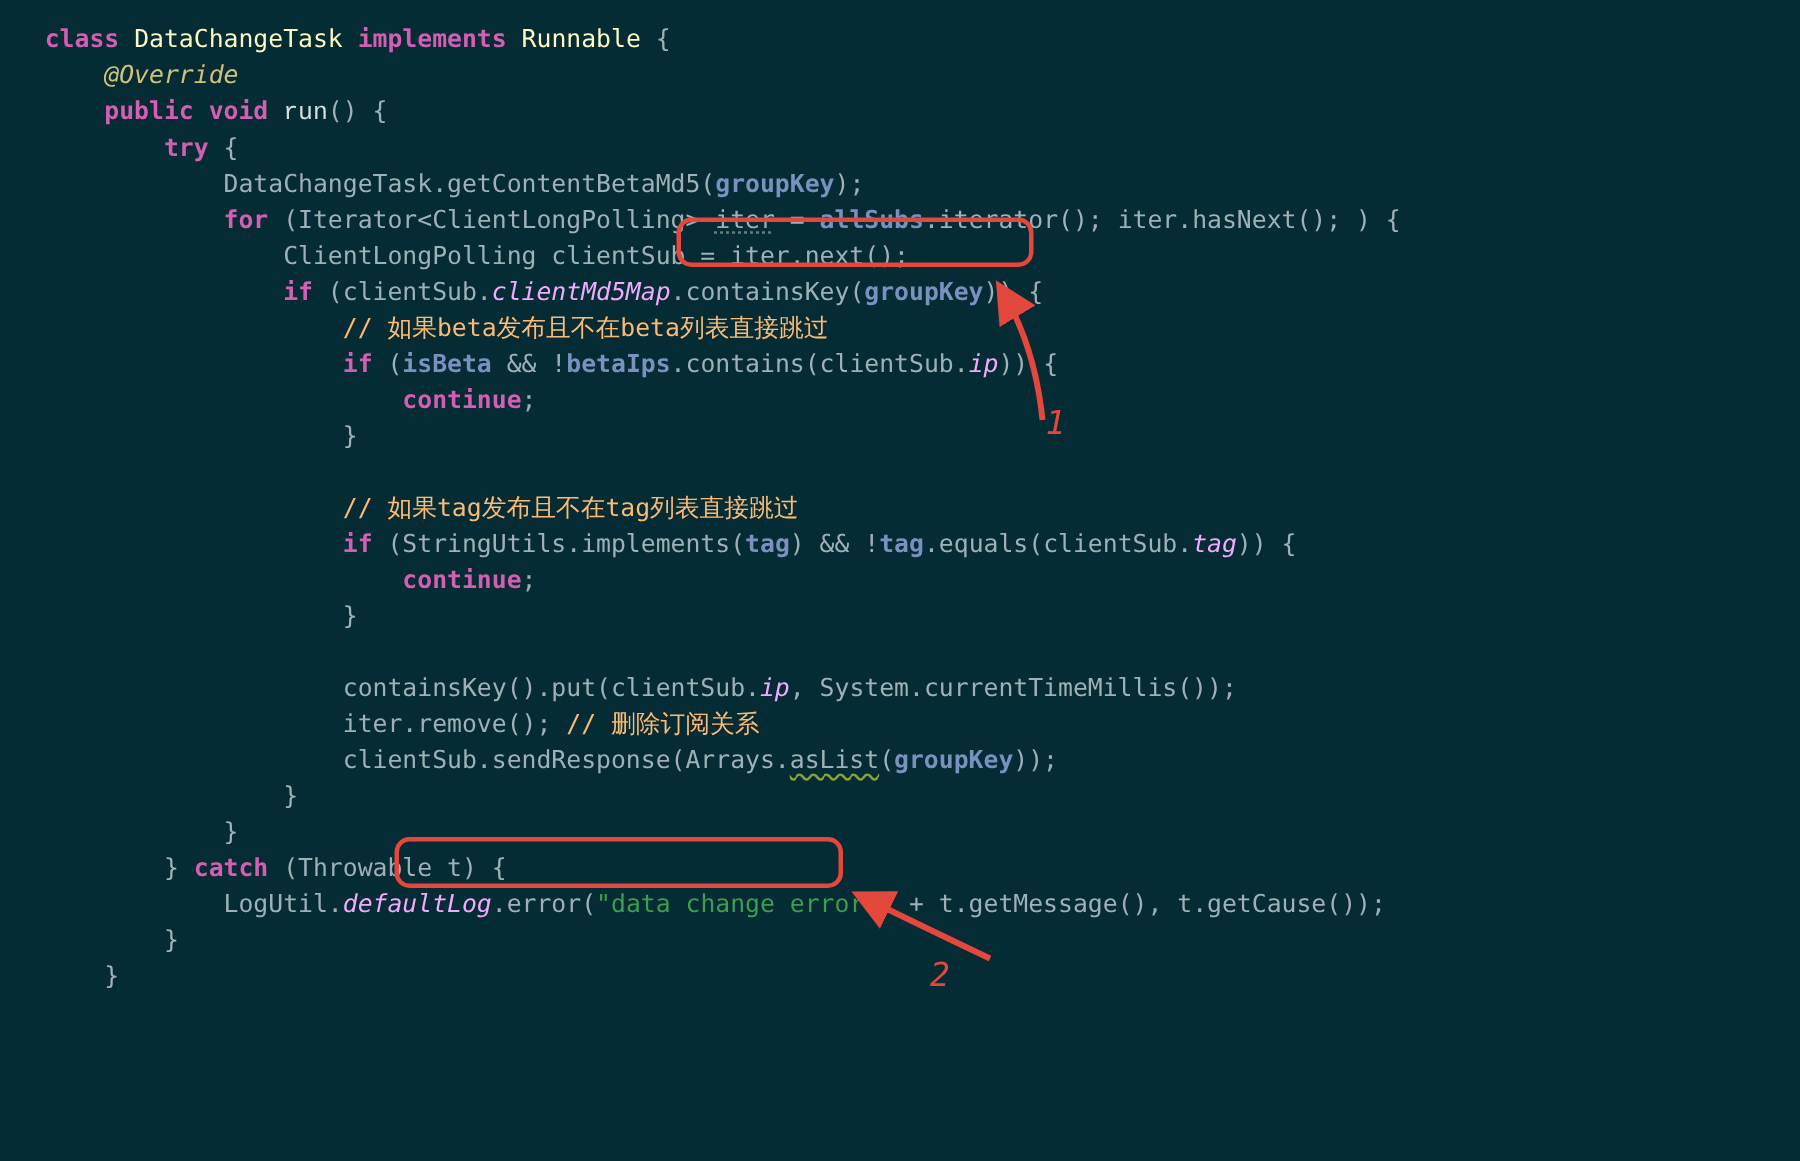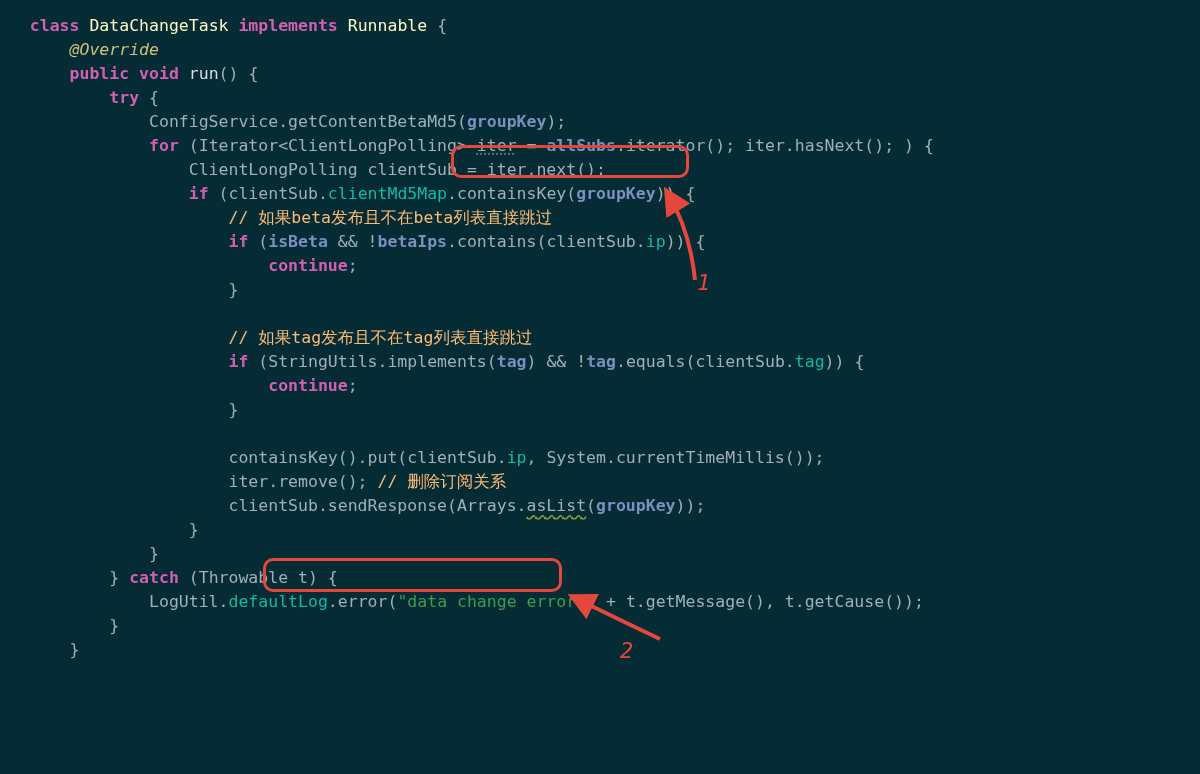--- a/index.html
+++ b/index.html
@@ -17,23 +17,23 @@
     font-size: 16.5px;
     line-height: 24px;
     color: #9fb1b6;
     white-space: pre;
     position: relative;
   }
   .kw { color: #d35fb3; font-weight: 600; }
   .cls { color: #fef9c3; }
   .ann { color: #d1c27a; font-style: italic; }
   .pkw { color: #d35fb3; font-weight: 700; }
-  .fn { color: #d9dfe0; }
+  .fn { color: #d9dfe0; font-family: Liberation Mono, monospace; }
   .gk { color: #7a90bf; font-weight: bold; }
-  .fld { color: #14b8a6; }
+  .fld { color: #f0abfc; font-style: italic; }
   .cmt { color: #fdba74; }
   .str { color: #3c9e4f; }
   .punc { color: #9fb1b6; }
   .und { text-decoration: underline dotted #6a7c78; text-underline-offset: 3px; }
   .und2 { text-decoration: underline wavy #8aa034; text-underline-offset: 3px; }
 
   .annot {
     position: absolute;
     top: 0; left: 0;
     width: 1200px;
@@ -58,21 +58,21 @@
     font-weight: 500;
   }
 </style>
 </head>
 <body>
 
 <pre class="code">   <span class="kw">class</span> <span class="cls">DataChangeTask</span> <span class="kw">implements</span> <span class="cls">Runnable</span><span class="punc"> {</span>
        <span class="ann">@Override</span>
        <span class="pkw">public</span> <span class="pkw">void</span> <span class="fn">run</span><span>() {</span>
            <span class="pkw">try</span><span> {</span>
-               <span>ConfigService.getContentBetaMd5(</span><span class="gk">groupKey</span><span>);</span>
+               <span>DataChangeTask.getContentBetaMd5(</span><span class="gk">groupKey</span><span>);</span>
                <span class="pkw">for</span><span> (Iterator&lt;ClientLongPolling&gt; </span><span class="und">iter</span><span> = </span><span class="gk">allSubs</span><span>.iterator(); iter.hasNext(); ) {</span>
                    <span>ClientLongPolling clientSub = iter.next();</span>
                    <span class="pkw">if</span><span> (clientSub.</span><span class="fld">clientMd5Map</span><span>.containsKey(</span><span class="gk">groupKey</span><span>)) {</span>
                        <span class="cmt">// 如果beta发布且不在beta列表直接跳过</span>
                        <span class="pkw">if</span><span> (</span><span class="gk">isBeta</span><span> &amp;&amp; !</span><span class="gk">betaIps</span><span>.contains(clientSub.</span><span class="fld">ip</span><span>)) {</span>
                            <span class="pkw">continue</span><span>;</span>
                        <span>}</span>
 
                        <span class="cmt">// 如果tag发布且不在tag列表直接跳过</span>
                        <span class="pkw">if</span><span> (StringUtils.implements(</span><span class="gk">tag</span><span>) &amp;&amp; !</span><span class="gk">tag</span><span>.equals(clientSub.</span><span class="fld">tag</span><span>)) {</span>

